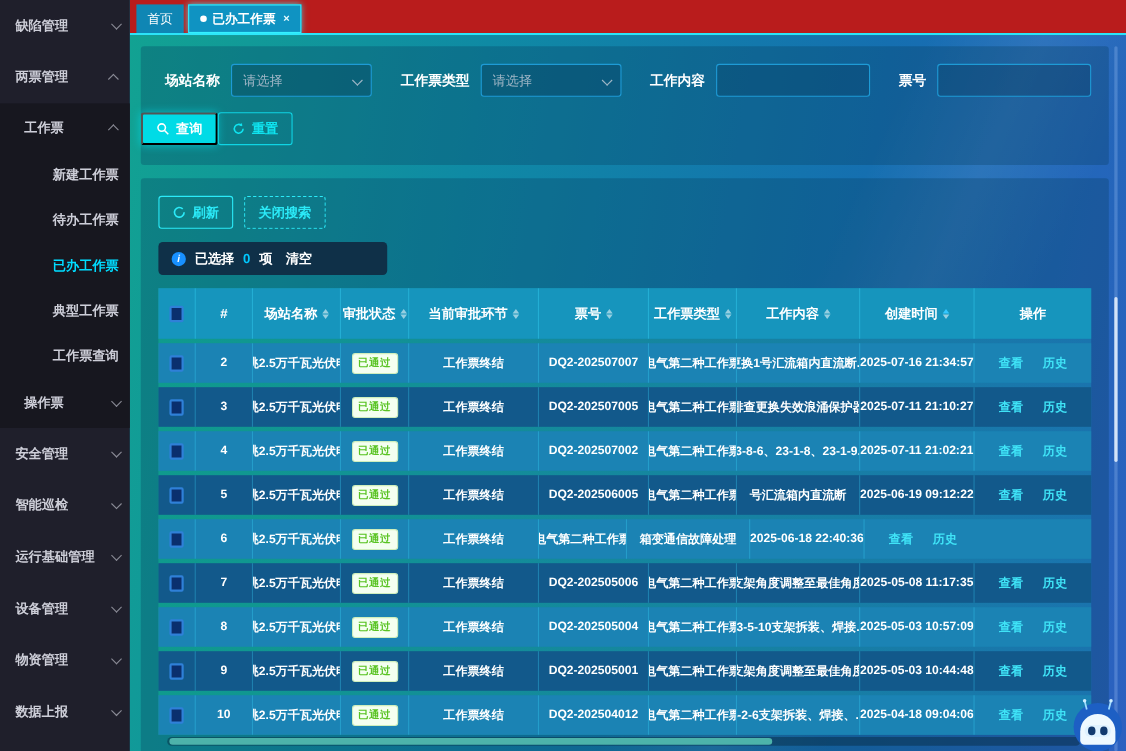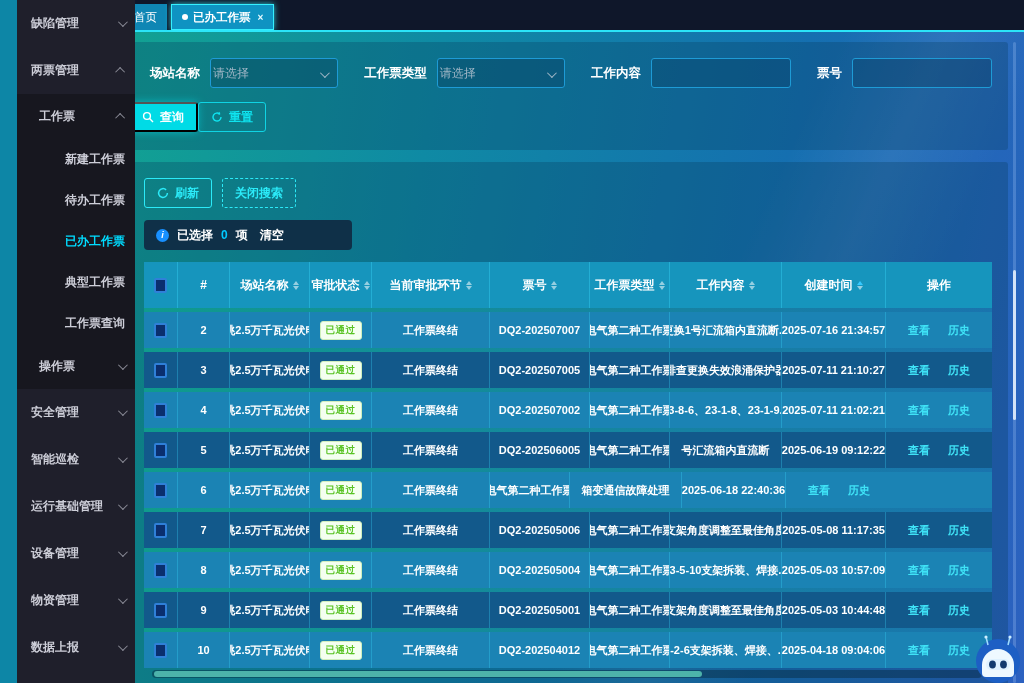--- a/index.html
+++ b/index.html
@@ -1,54 +1,54 @@
 <!DOCTYPE html>
 <html><head>
 <meta charset="utf-8">
 <style>
   * { margin:0; padding:0; box-sizing:border-box; }
   html,body { width:1024px; height:683px; overflow:hidden; font-family:"Liberation Sans","DejaVu Sans",sans-serif; }
   .app { position:relative; width:1024px; height:683px; background:#0d86a6; }
 
   
-  .sidebar { position:absolute; left:17px; top:0; width:118px; height:683px; background:#1f1f2b; z-index:5; }
+  .sidebar { position:absolute; left:0; top:0; width:118px; height:683px; background:#1f1f2b; z-index:5; }
   .side-item { display:flex; align-items:center; justify-content:space-between; height:47px; padding:0 10px 0 14px;
                color:#cdced8; font-size:12px; cursor:pointer; font-weight:bold; }
   .side-sub-wrap { background:#17171f; }
   .side-item.lvl2 { padding-left:22px; height:45px;gap:7px; }
   .side-item.leaf { padding-left:34px; height:41px; justify-content:flex-end; font-weight:bold; }
   .side-item.active { color:#00dcff; }
   .chev { width:7px; height:7px; border-right:1.5px solid #8a8b96; border-bottom:1.5px solid #8a8b96; flex:0 0 auto; }
   .chev.down { transform:rotate(45deg) translateY(-2px); }
   .chev.up { transform:rotate(-135deg) translateY(-2px); }
 
   
   .main { position:absolute; left:118px; top:0; right:0; bottom:0; }
-  .tabbar { position:absolute; left:0; top:0; right:0; height:32px; background:#0f172a;
+  .tabbar { position:absolute; left:0; top:0; right:0; height:32px; background:#b91c1c;
             border-bottom:2px solid #2be4f8; display:flex; align-items:flex-end; padding-left:6px; gap:4px; }
   .tab { display:flex; align-items:center; gap:5px; height:26px; padding:0 10px; font-size:11.5px; color:#fff;
          background:#0f86b4; cursor:pointer; }
   .tab.active { background:#0f93c2; border:1px solid #35f0ff; box-shadow:0 0 6px rgba(53,240,255,.8); font-weight:bold; }
   .tab-dot { width:6px; height:6px; border-radius:50%; background:#fff; }
   .tab-x { font-size:10px; color:#e8fbff; margin-left:2px; }
 
   .content { position:absolute; left:0; top:32px; right:0; bottom:0;
              background:linear-gradient(100deg,#12a292 0%,#0f8aa4 32%,#156fb0 68%,#2c61c0 100%); overflow:hidden; }
   .content:before { content:""; position:absolute; left:40%; top:-20%; width:70%; height:140%;
              background:linear-gradient(115deg,rgba(255,255,255,0) 40%,rgba(255,255,255,.07) 50%,rgba(255,255,255,0) 60%); }
 
   .panel { position:absolute; background:rgba(7,58,92,.30); border-radius:3px; }
   .panel1 { left:10px; right:16px; top:10px; height:108px; }
   .panel2 { left:10px; right:16px; top:130px; bottom:-8px; }
 
   
   .form-row { display:flex; align-items:center; gap:10px; padding:16px 0 0 22px; }
   .f-label { color:#fff; font-size:12.5px; font-weight:bold; white-space:nowrap; }
   .f-select { position:relative; width:152px; height:30px; border:1px solid #1e9bd6; border-radius:3px;
-              background:rgba(4,48,80,.30); display:flex; align-items:center; padding:0 22px 0 2px;
+              background:rgba(4,48,80,.30); display:flex; align-items:center; padding:0 22px 0 10px;
               color:#9fb6c6; font-size:12px; cursor:pointer; margin-right:16px; }
   .f-select .chev { border-color:#9fb6c6; position:absolute; right:10px; top:12px; }
   .f-input { width:140px; height:30px; border:1px solid #1e9bd6; border-radius:3px; background:rgba(4,48,80,.25);
              color:#fff; font-size:12px; padding:0 8px; outline:none; margin-right:16px; }
   .btn-row { display:flex; padding:14px 0 0 0; }
   .btn { display:flex; align-items:center; gap:6px; height:30px; padding:0 12px; border-radius:3px;
          font-size:12px; font-weight:bold; cursor:pointer; }
   .btn-query { background:#00dbe6; color:#fff; box-shadow:0 0 8px rgba(0,219,230,.6); }
   .btn-reset { background:transparent; color:#0fe4f0; border:1px solid #0fd4e4; }
   .btn-refresh { background:transparent; color:#2beaf8; border:1px solid #2beaf8; }

